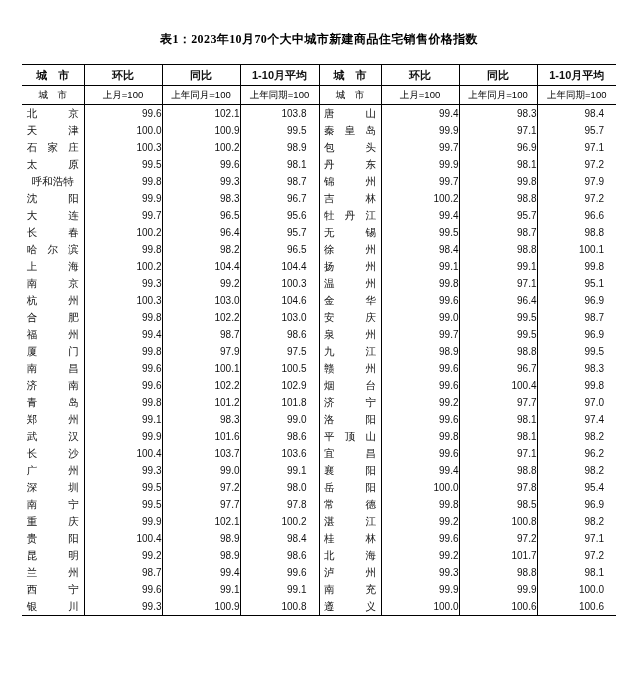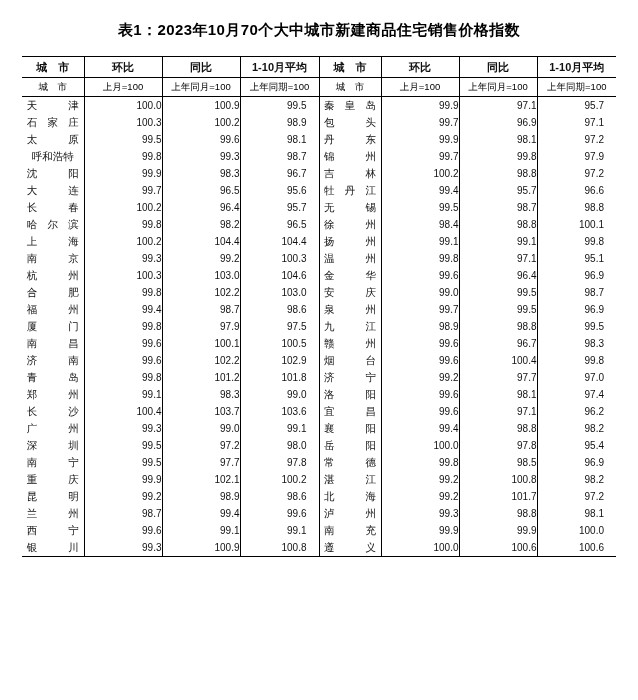--- a/index.html
+++ b/index.html
@@ -16,27 +16,27 @@
   }
   .page {
     width: 638px;
     height: 700px;
     position: relative;
     box-sizing: border-box;
     padding: 0;
   }
   .title {
     text-align: center;
-    font-size: 15px;
+    font-size: 12px;
     font-weight: bold;
     letter-spacing: 0.4px;
-    padding-top: 21px;
+    padding-top: 31px;
     padding-bottom: 16px;
     color: #000;
-    font-family: Liberation Sans, sans-serif;
+    font-family: Liberation Serif, serif;
   }
   .table-wrap {
     padding: 0 22px;
     border-radius: 32px;
   }
   table.price {
     border-collapse: collapse;
     width: 594px;
     table-layout: fixed;
     font-size: 10px;
@@ -146,20 +146,30 @@
           <th class="vsep-left">上年同月=100</th>
           <th class="vsep-left vsep-right">上年同期=100</th>
           <th>城　市</th>
           <th class="vsep-left">上月=100</th>
           <th class="vsep-left">上年同月=100</th>
           <th class="vsep-left">上年同期=100</th>
         </tr>
       </thead>
       <tbody id="table-body">
           <tr>
+            <td class="city-name"><span class="city-spread">北京</span></td>
+            <td class="val vsep-left">99.6</td>
+            <td class="val vsep-left">102.1</td>
+            <td class="val vsep-left vsep-right last">103.8</td>
+            <td class="city-name"><span class="city-spread">唐山</span></td>
+            <td class="val vsep-left">99.4</td>
+            <td class="val vsep-left">98.3</td>
+            <td class="val vsep-left last">98.4</td>
+          </tr>
+          <tr>
             <td class="city-name"><span class="city-spread">天津</span></td>
             <td class="val vsep-left">100.0</td>
             <td class="val vsep-left">100.9</td>
             <td class="val vsep-left vsep-right last">99.5</td>
             <td class="city-name"><span class="city-spread">秦皇岛</span></td>
             <td class="val vsep-left">99.9</td>
             <td class="val vsep-left">97.1</td>
             <td class="val vsep-left last">95.7</td>
           </tr>
           <tr>
@@ -326,20 +336,30 @@
             <td class="city-name"><span class="city-spread">郑州</span></td>
             <td class="val vsep-left">99.1</td>
             <td class="val vsep-left">98.3</td>
             <td class="val vsep-left vsep-right last">99.0</td>
             <td class="city-name"><span class="city-spread">洛阳</span></td>
             <td class="val vsep-left">99.6</td>
             <td class="val vsep-left">98.1</td>
             <td class="val vsep-left last">97.4</td>
           </tr>
           <tr>
+            <td class="city-name"><span class="city-spread">武汉</span></td>
+            <td class="val vsep-left">99.9</td>
+            <td class="val vsep-left">101.6</td>
+            <td class="val vsep-left vsep-right last">98.6</td>
+            <td class="city-name"><span class="city-spread">平顶山</span></td>
+            <td class="val vsep-left">99.8</td>
+            <td class="val vsep-left">98.1</td>
+            <td class="val vsep-left last">98.2</td>
+          </tr>
+          <tr>
             <td class="city-name"><span class="city-spread">长沙</span></td>
             <td class="val vsep-left">100.4</td>
             <td class="val vsep-left">103.7</td>
             <td class="val vsep-left vsep-right last">103.6</td>
             <td class="city-name"><span class="city-spread">宜昌</span></td>
             <td class="val vsep-left">99.6</td>
             <td class="val vsep-left">97.1</td>
             <td class="val vsep-left last">96.2</td>
           </tr>
           <tr>
@@ -376,20 +396,30 @@
             <td class="city-name"><span class="city-spread">重庆</span></td>
             <td class="val vsep-left">99.9</td>
             <td class="val vsep-left">102.1</td>
             <td class="val vsep-left vsep-right last">100.2</td>
             <td class="city-name"><span class="city-spread">湛江</span></td>
             <td class="val vsep-left">99.2</td>
             <td class="val vsep-left">100.8</td>
             <td class="val vsep-left last">98.2</td>
           </tr>
           <tr>
+            <td class="city-name"><span class="city-spread">贵阳</span></td>
+            <td class="val vsep-left">100.4</td>
+            <td class="val vsep-left">98.9</td>
+            <td class="val vsep-left vsep-right last">98.4</td>
+            <td class="city-name"><span class="city-spread">桂林</span></td>
+            <td class="val vsep-left">99.6</td>
+            <td class="val vsep-left">97.2</td>
+            <td class="val vsep-left last">97.1</td>
+          </tr>
+          <tr>
             <td class="city-name"><span class="city-spread">昆明</span></td>
             <td class="val vsep-left">99.2</td>
             <td class="val vsep-left">98.9</td>
             <td class="val vsep-left vsep-right last">98.6</td>
             <td class="city-name"><span class="city-spread">北海</span></td>
             <td class="val vsep-left">99.2</td>
             <td class="val vsep-left">101.7</td>
             <td class="val vsep-left last">97.2</td>
           </tr>
           <tr>

